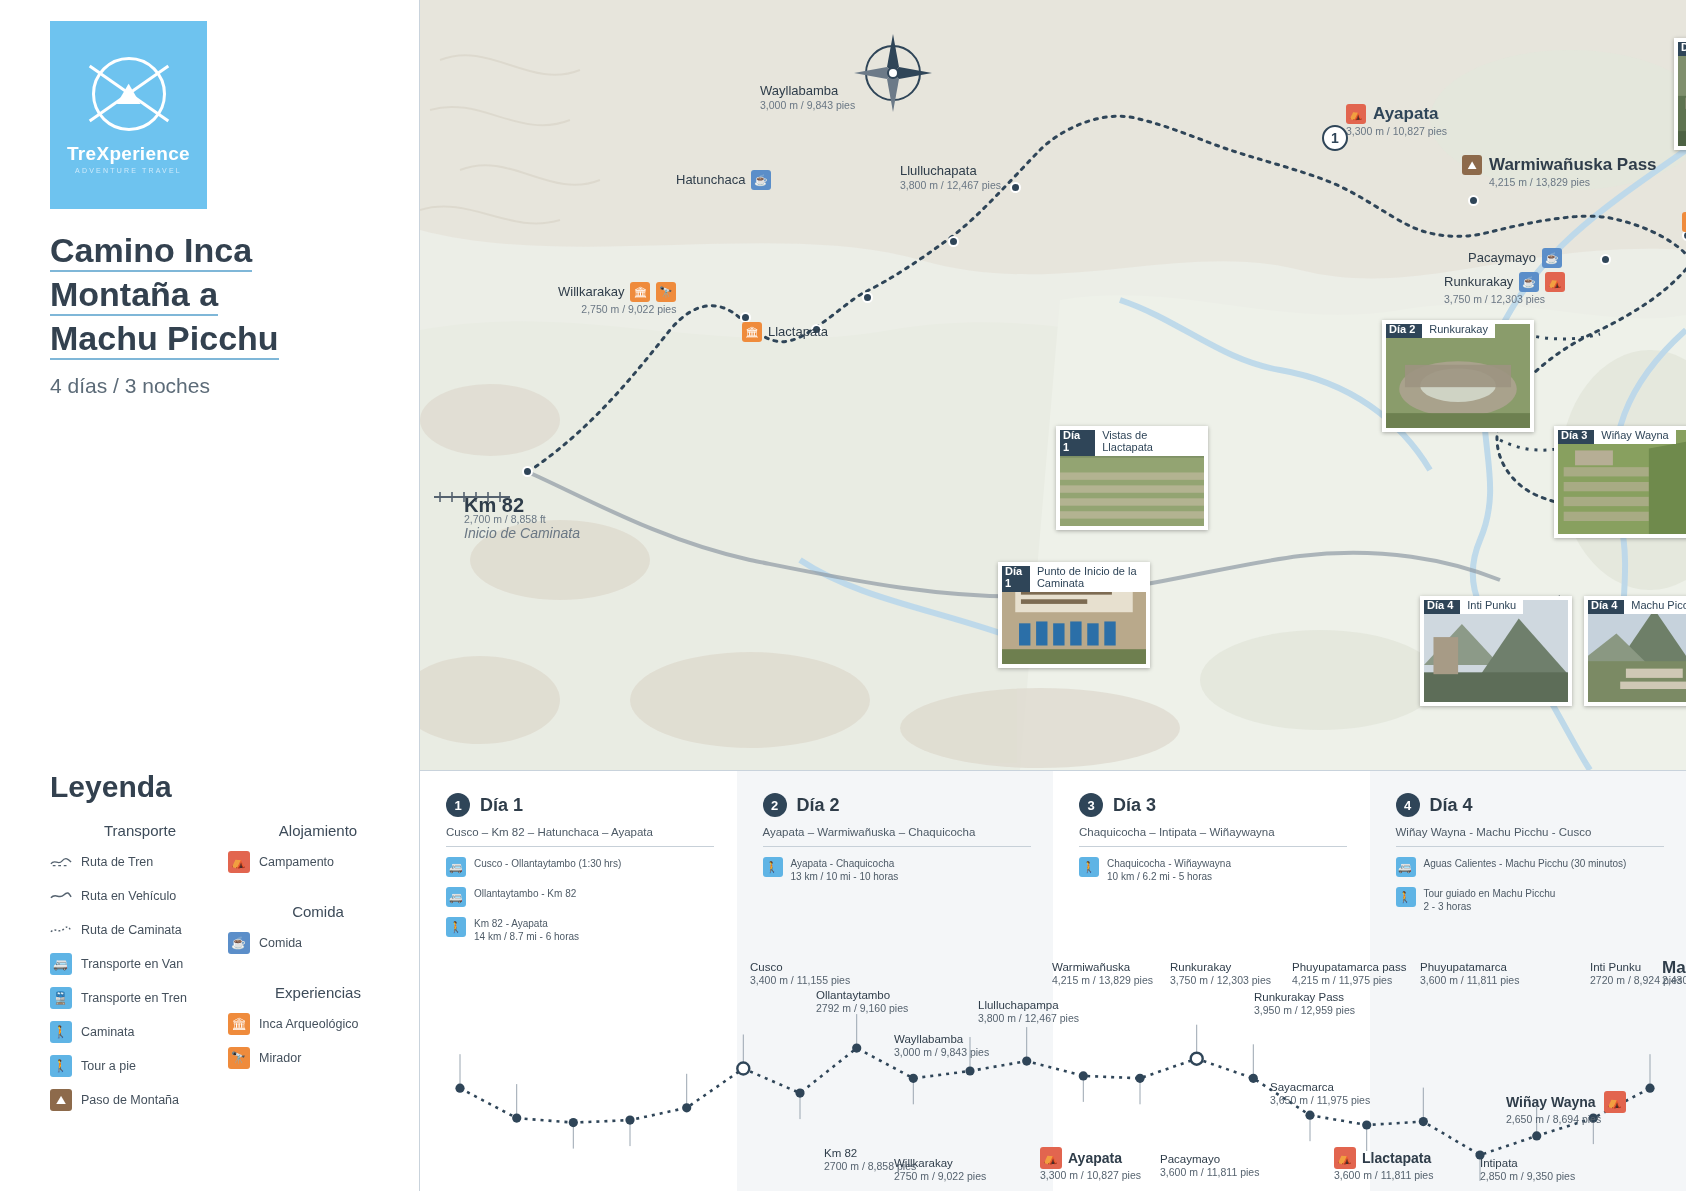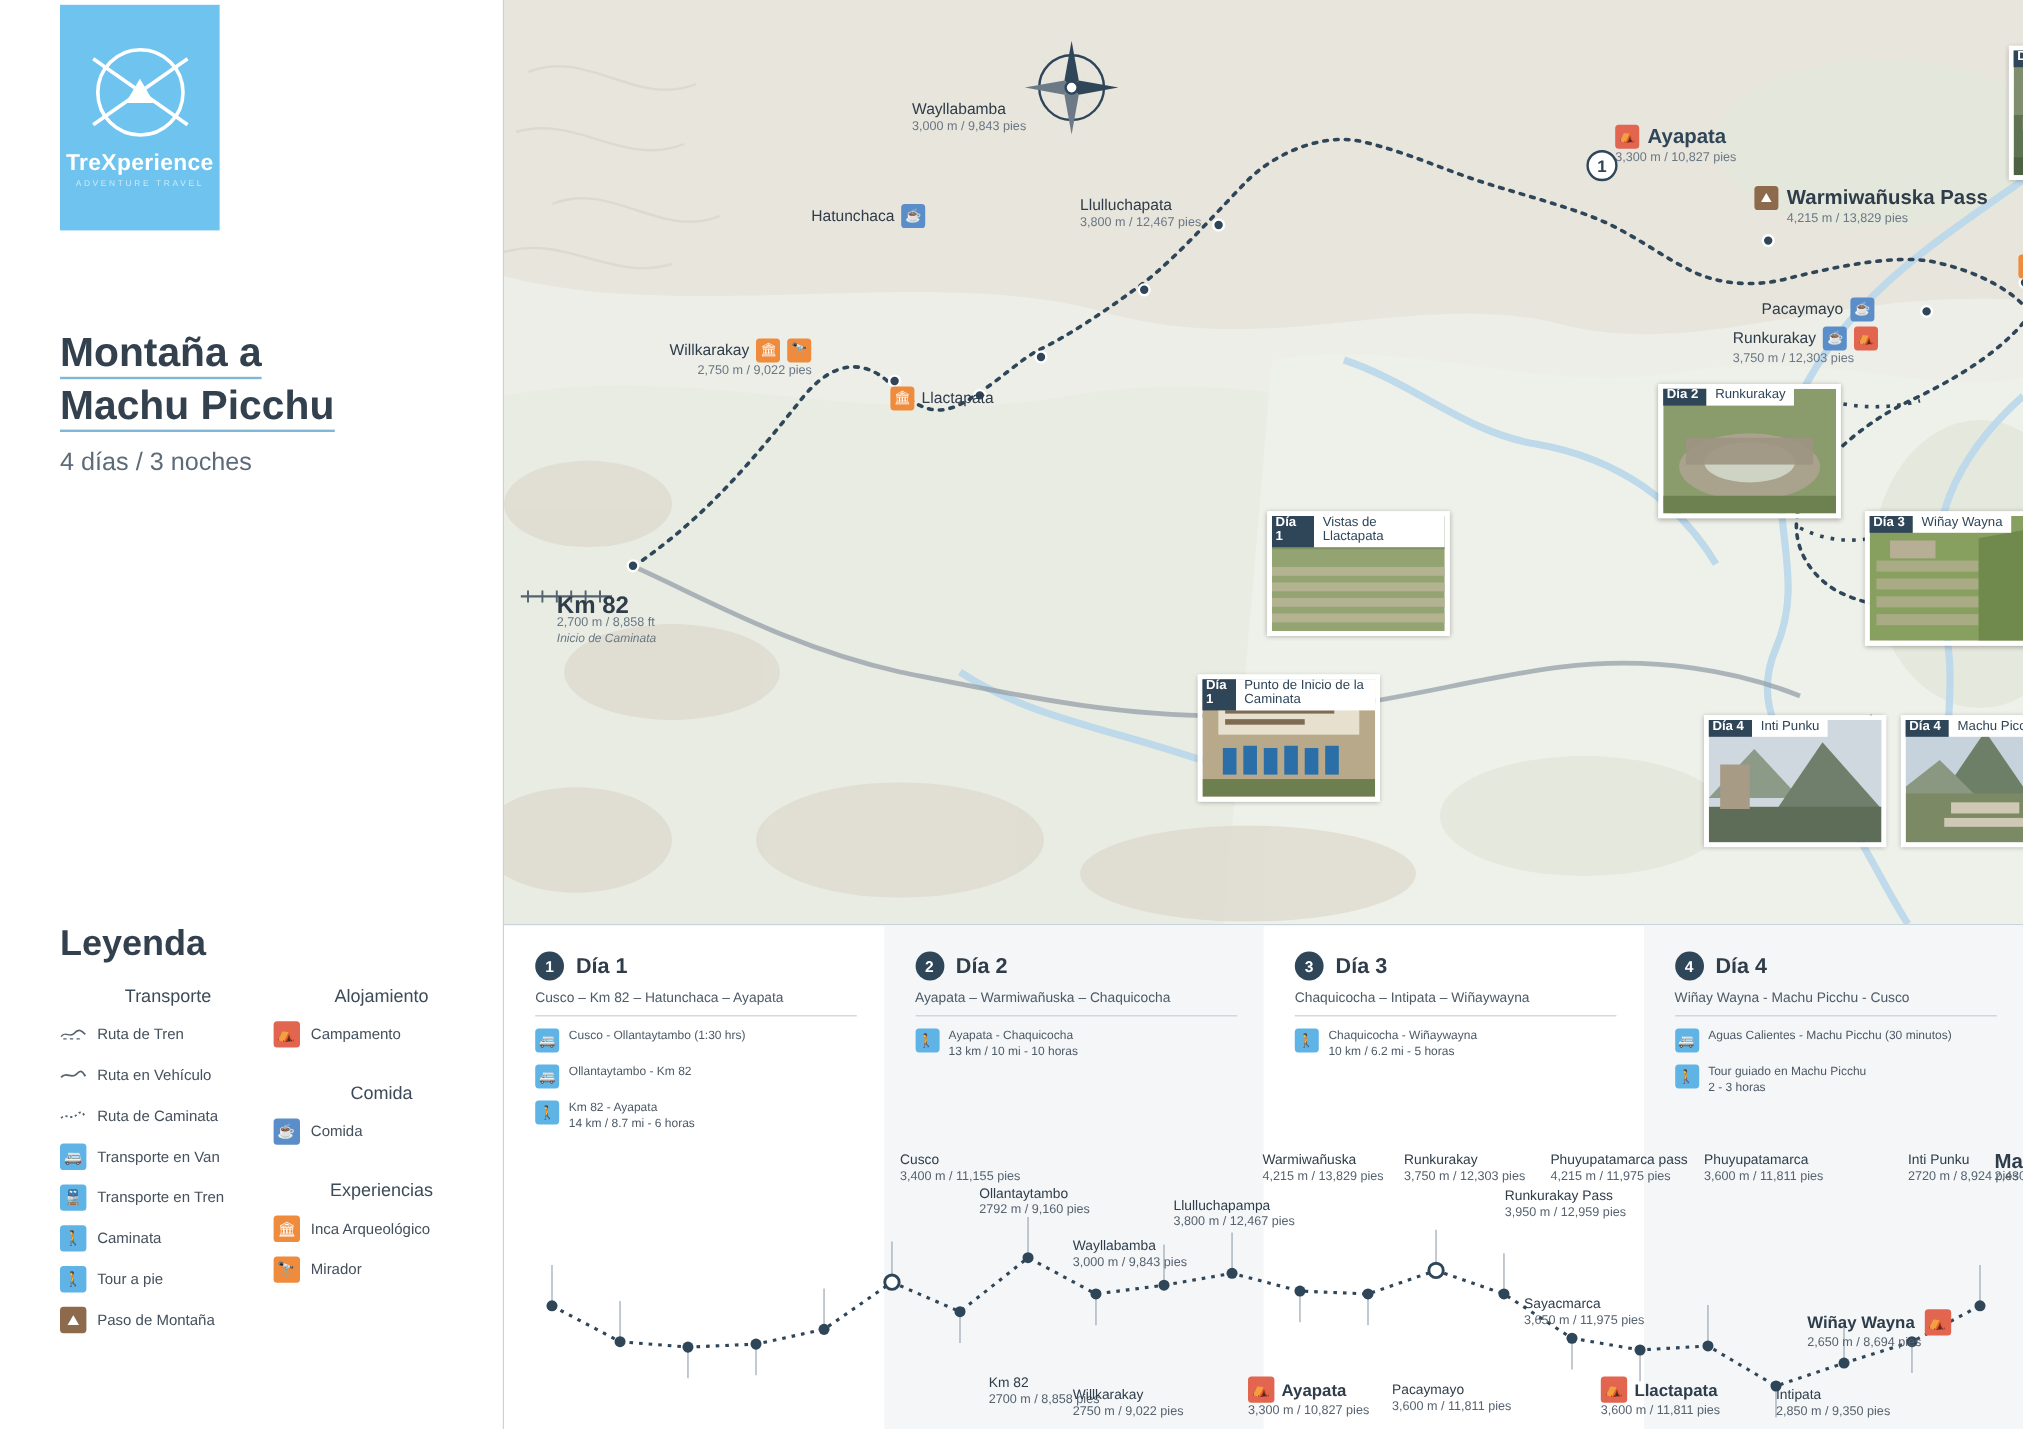--- a/index.html
+++ b/index.html
@@ -25,21 +25,21 @@
     background: #eef1ea;
     overflow: hidden;
   }
   #bottom {
     position: relative; width: 1266px; height: 421px;
     background: #ffffff; border-top: 1px solid #c9d3dc;
   }
 
   
   .logo {
-    position: absolute; left: 50px; top: 4px; width: 133px; height: 188px;
+    position: absolute; left: 50px; top: 21px; width: 157px; height: 188px;
     background: #6ec3ef; display:flex; flex-direction:column;
     align-items:center; justify-content:center;
   }
   .logo .emblem {
     width: 74px; height: 74px; border-radius: 50%;
     border: 3px solid #ffffff; position: relative;
     display:flex; align-items:center; justify-content:center;
   }
   .logo .emblem .inner {
     color: #fff; font-size: 30px; line-height: 1;
@@ -105,21 +105,21 @@
     background: #2f4558; border: 2px solid #ffffff; z-index: 5;
   }
   .lbl {
     position: absolute; z-index: 6; font-size: 11.5px; color: #46535f; line-height: 14px;
     white-space: nowrap;
   }
   .lbl .n { font-size: 13px; color: #2f3d4a; }
   .lbl .n.big { font-size: 17px; font-weight: bold; color: #2f3d4a; }
   .lbl .n.bigger { font-size: 20px; font-weight: bold; color: #2f3d4a; }
   .lbl .e { font-size: 10.5px; color: #6a7784; }
-  .lbl .it { font-size: 10px; color: #6a7784; font-style: italic; text-align: right; }
+  .lbl .it { font-size: 14px; color: #6a7784; font-style: italic; text-align: right; }
   .mico {
     display:inline-flex; align-items:center; justify-content:center;
     width: 20px; height: 20px; border-radius: 3px; color: #fff; font-size: 11px;
     vertical-align: middle;
   }
   .daynum {
     position:absolute; width: 26px; height: 26px; border-radius: 50%;
     background: #ffffff; border: 2px solid #2f4558; color: #2f4558;
     font-size: 14px; font-weight: bold; display:flex; align-items:center; justify-content:center;
     z-index: 8;
@@ -177,21 +177,21 @@
       <div class="emblem">
         <div class="cross a"></div>
         <div class="cross b"></div>
         <div class="inner">⛰</div>
       </div>
       <div class="brand">TreXperience</div>
       <div class="brandsub">ADVENTURE TRAVEL</div>
     </div>
 
     <div class="title">
-      <br>
+      <span>Camino Inca</span><br>
       <span>Montaña a</span><br>
       <span>Machu Picchu</span>
     </div>
     <div class="subtitle">4 días / 3 noches</div>
 
     <div class="legend-title">Leyenda</div>
 
     <div class="legend-col left">
       <div class="legend-h">Transporte</div>
 

